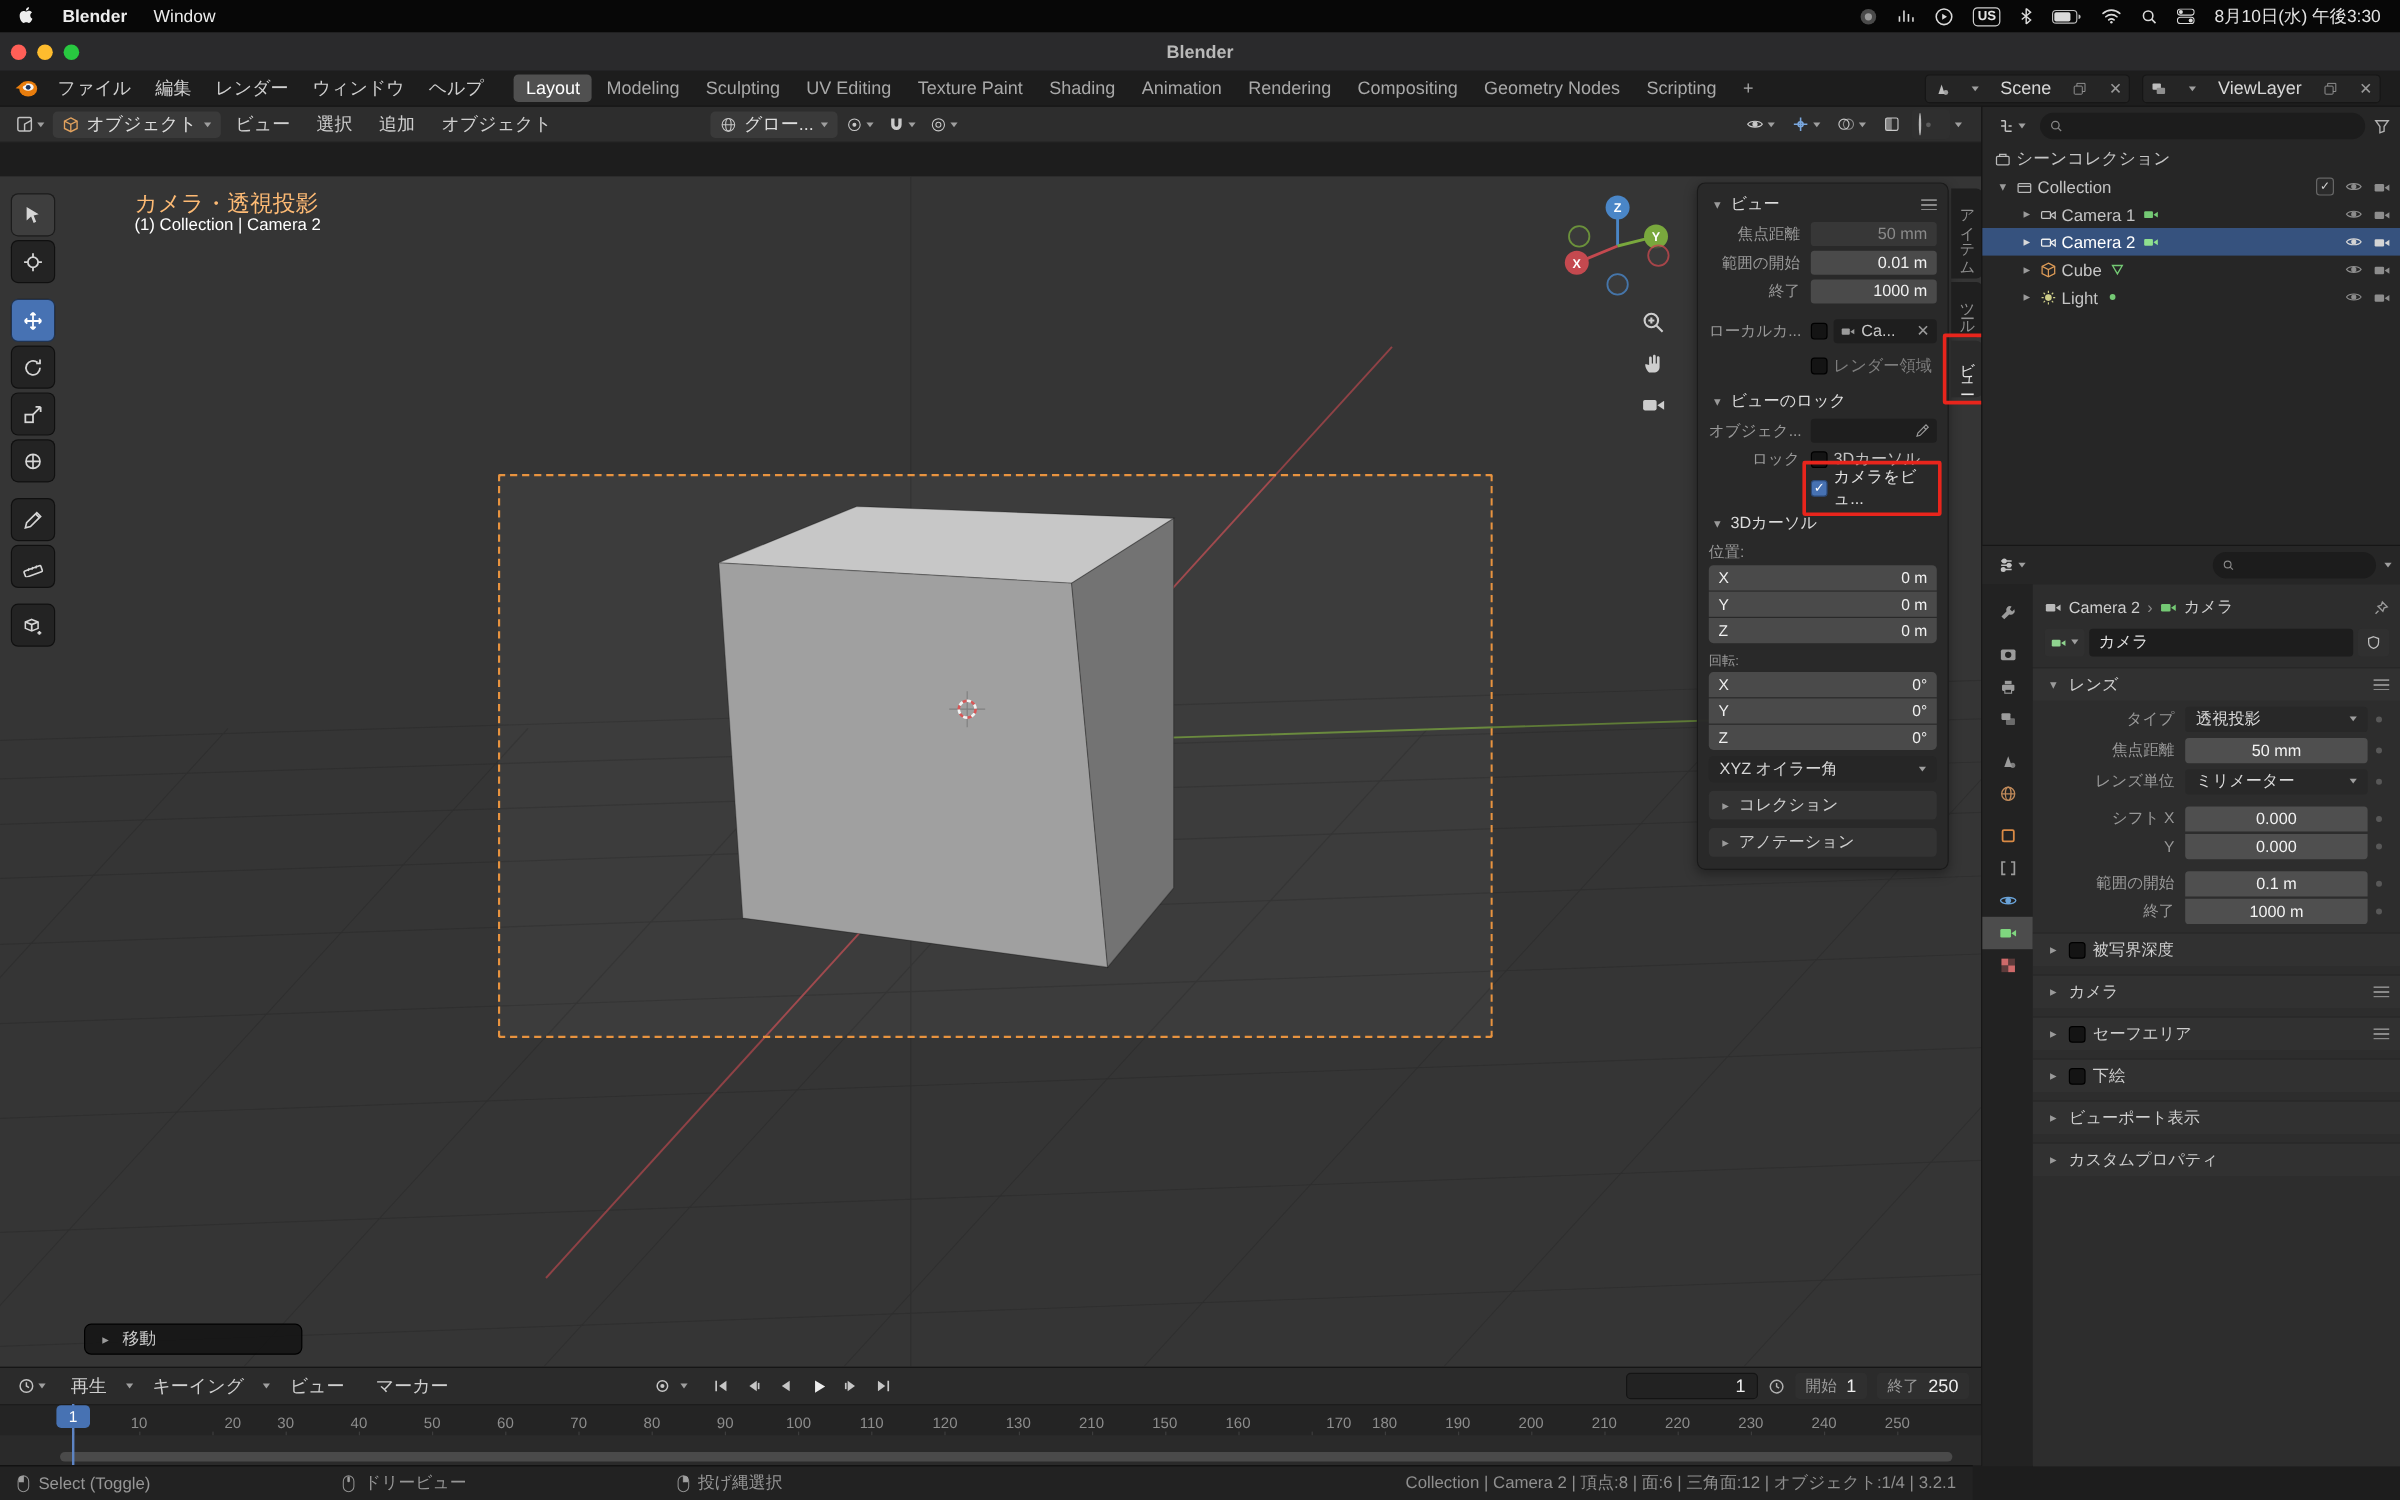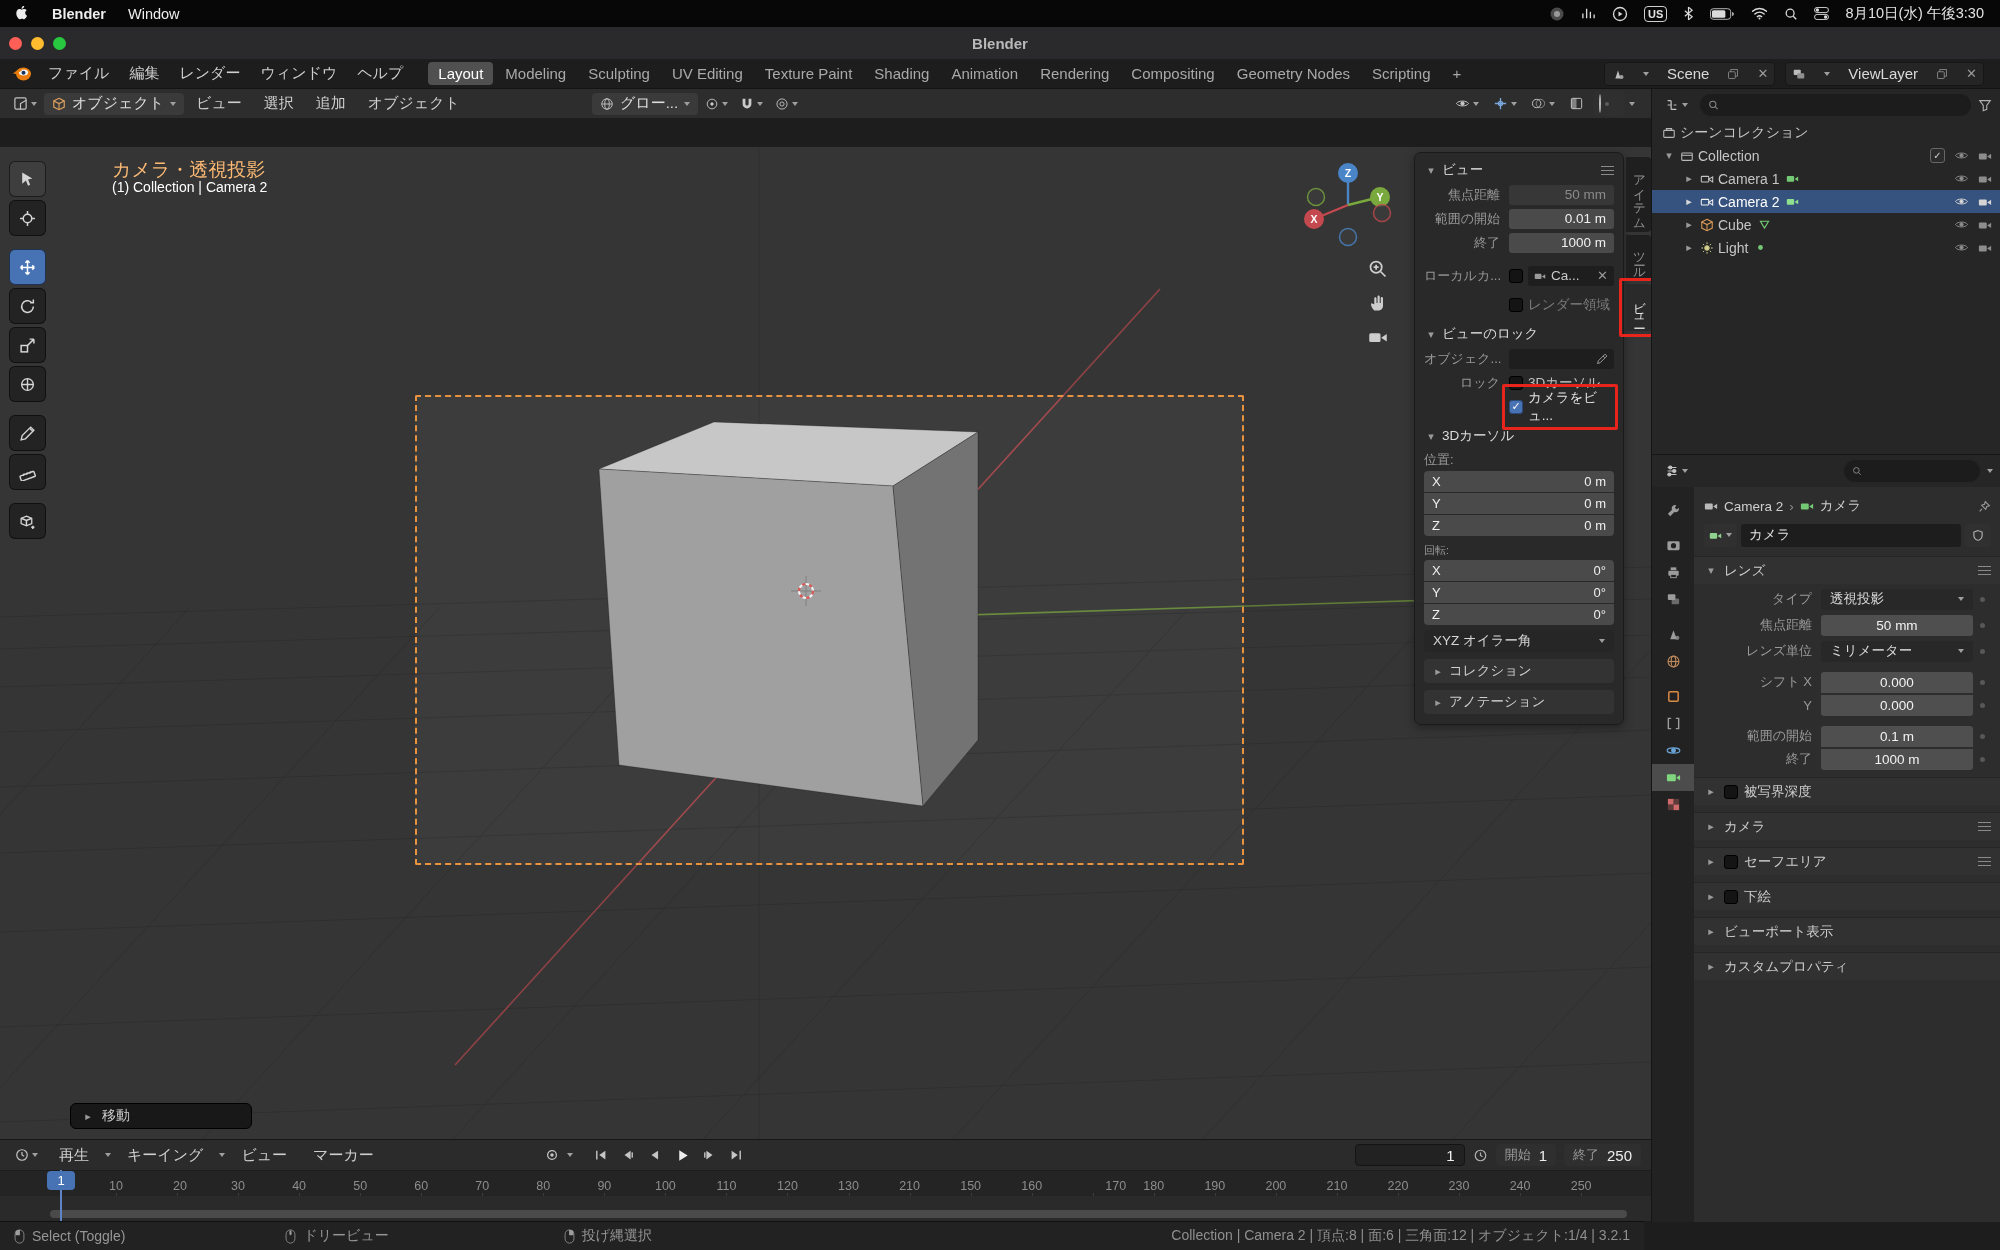--- a/index.html
+++ b/index.html
@@ -1091,21 +1091,21 @@
           <span class="lab">終了</span>
             <span class="val">250</span>
         </span>
       </div>
     </div>
     <div class="ruler">
         <span class="rnum" style="left: 61px;">1</span>
         <i class="rtick" style="left: 61px;"></i>
         <span class="rnum" style="left: 115.945px;">10</span>
         <i class="rtick" style="left: 115.945px;"></i>
-        <span class="rnum" style="left: 180px;">20</span>
+        <span class="rnum" style="left: 194px;">20</span>
         <i class="rtick" style="left: 176.995px;"></i>
         <span class="rnum" style="left: 238.045px;">30</span>
         <i class="rtick" style="left: 238.045px;"></i>
         <span class="rnum" style="left: 299.095px;">40</span>
         <i class="rtick" style="left: 299.095px;"></i>
         <span class="rnum" style="left: 360.145px;">50</span>
         <i class="rtick" style="left: 360.145px;"></i>
         <span class="rnum" style="left: 421.195px;">60</span>
         <i class="rtick" style="left: 421.195px;"></i>
         <span class="rnum" style="left: 482.245px;">70</span>

